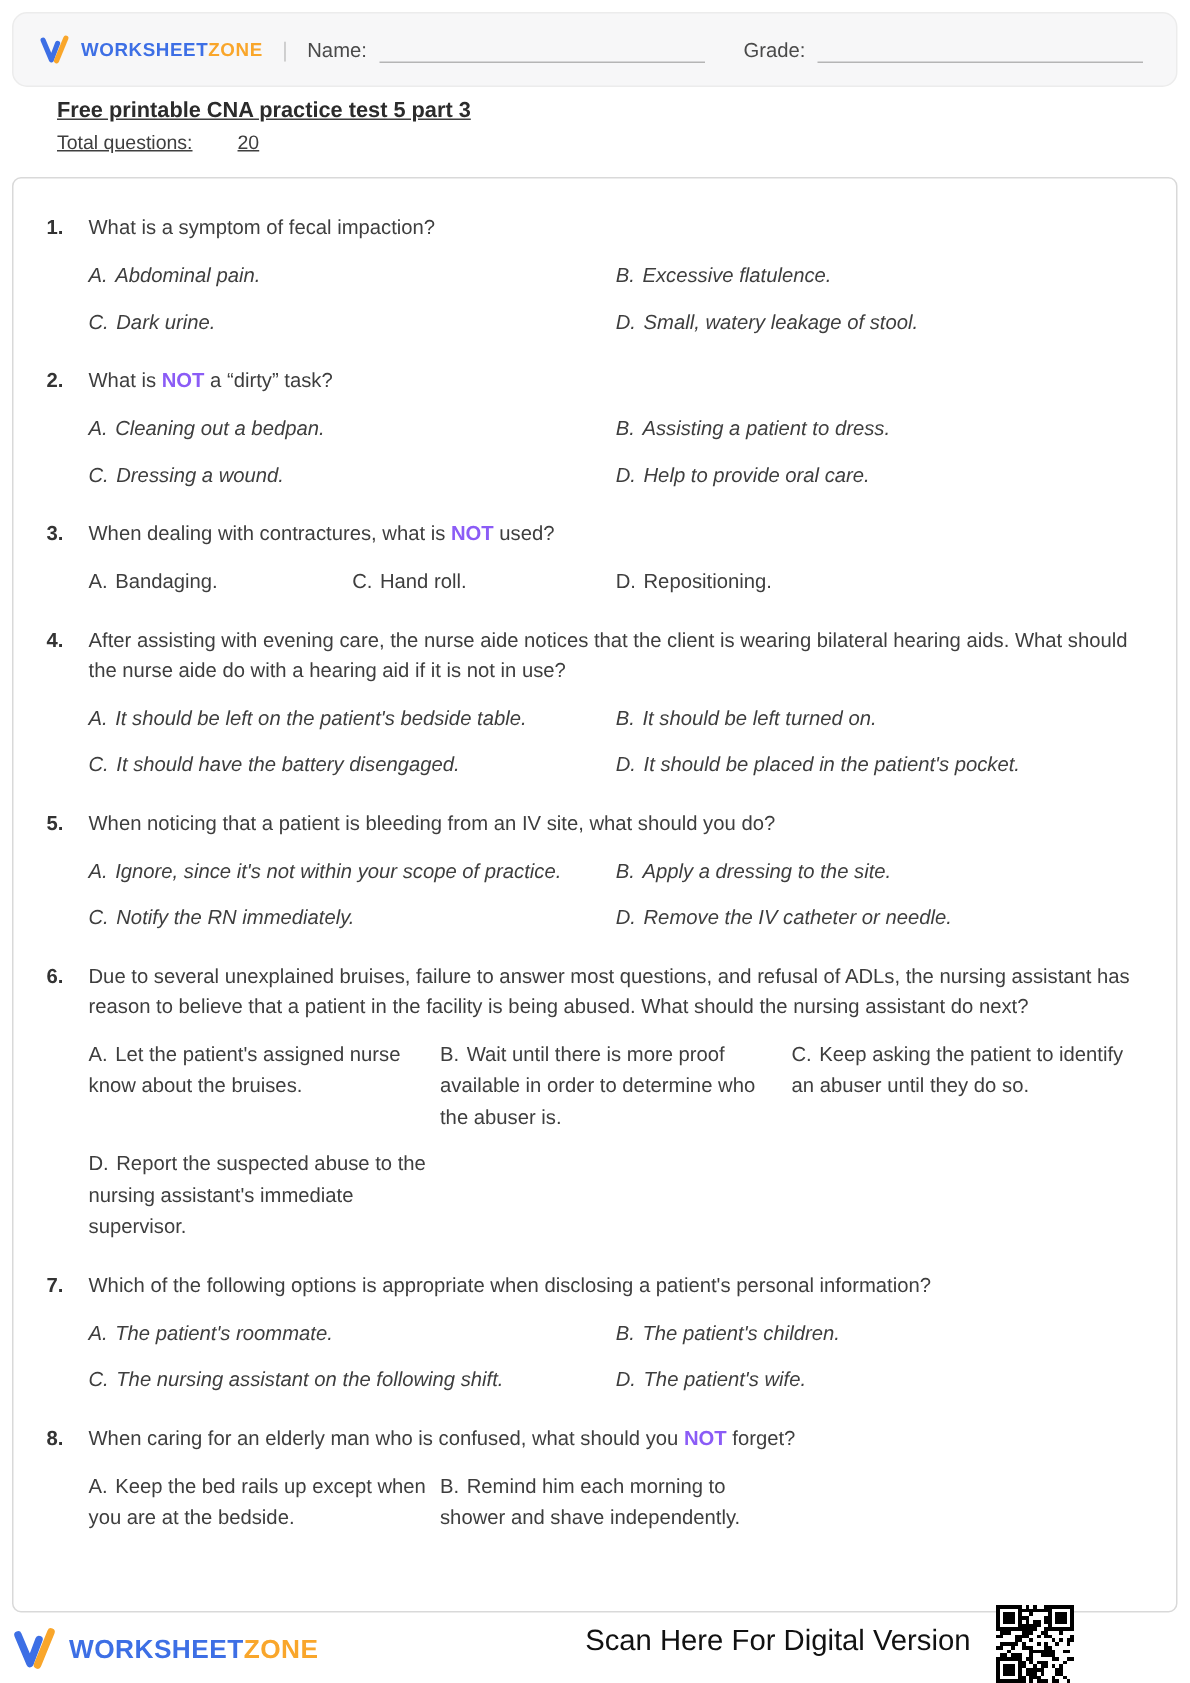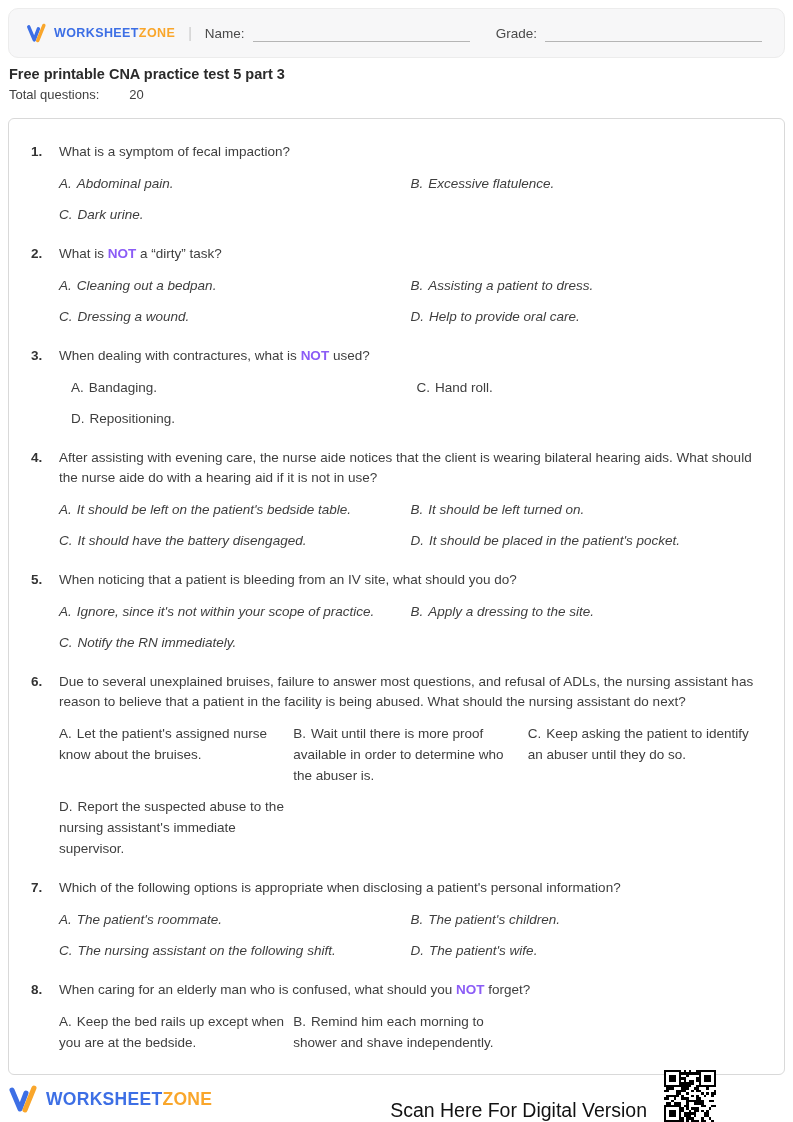--- a/index.html
+++ b/index.html
@@ -24,45 +24,45 @@
   .logo-text .w1{color:var(--brand-blue);}
   .logo-text .w2{color:var(--brand-orange);}
   .divider{color:#C9C9C9;margin:0 13px;font-size:14px;}
   .field-label{font-size:13.5px;color:#4A4A4A;flex:none;}
   .write-line{border-bottom:1px solid #B5B5B5;height:17px;}
   .name-line{flex:1;margin:0 14px 0 8px;max-width:300px;}
   .grade-label{margin-left:12px;}
   .grade-line{flex:1;margin-left:8px;}
 
   
-  .title-block{position:absolute;left:9px;top:64px;}
+  .title-block{position:absolute;left:38px;top:64px;text-decoration:underline;}
   .sheet-title{font-size:14.5px;font-weight:700;color:#2B2B2B;line-height:21px;}
   .total-row{font-size:13px;color:#3F3F3F;line-height:20px;}
   .total-value{margin-left:30px;}
 
   
   .content-box{position:absolute;left:8px;top:118px;width:777px;height:957px;
     border:1px solid var(--border);border-radius:6px;background:#fff;
     padding:23px 22px 0 22px;overflow:hidden;}
   .question{display:grid;grid-template-columns:20px 1fr;column-gap:8px;margin-bottom:19px;}
   .q-num{font-weight:700;font-size:13.5px;line-height:20px;color:#333;}
   .q-text{font-size:13.5px;line-height:20px;color:#3E3E3E;}
   .q-text b{font-weight:700;color:#8b5cf6;}
   .q-options{display:grid;margin-top:11px;row-gap:10px;}
   .q-options.cols-1{grid-template-columns:1fr 1fr 1fr;}
   .q-options.cols-2{grid-template-columns:1fr 1fr;font-style:italic;}
-  .q-options.cols-4{grid-template-columns:repeat(2,1fr);margin-left:12px;}
+  .q-options.cols-4{grid-template-columns:repeat(4,1fr);}
   .option{font-size:13.5px;line-height:21px;color:#3E3E3E;padding-right:8px;}
   .opt-letter{margin-right:5px;}
 
   
   .footer{position:absolute;left:8px;right:8px;bottom:0;height:46px;
     display:flex;align-items:center;}
   .footer .logo-text{font-size:17.5px;letter-spacing:.3px;}
-  .scan-text{position:absolute;right:66px;bottom:0;font-size:19.5px;color:#111;
+  .scan-text{position:absolute;right:66px;bottom:16px;font-size:19.5px;color:#111;
     font-family:"Liberation Sans",sans-serif;white-space:nowrap;text-align:right;}
   .qr{position:absolute;right:-3px;bottom:0;width:52px;height:52px;background:#fff;}
 </style>
 </head>
 <body>
 
 <div class="page">
 
   <div class="header-card">
     <div class="logo">
@@ -91,20 +91,21 @@
   <div class="content-box">
     <div id="questions">
         <div class="question">
           <div class="q-num">1.</div>
           <div class="q-body">
             <div class="q-text"><span>What is a symptom of fecal impaction?</span></div>
             <div class="q-options cols-2">
               <div class="option"><span class="opt-letter">A.</span><span class="opt-text">Abdominal pain.</span></div>
               <div class="option"><span class="opt-letter">B.</span><span class="opt-text">Excessive flatulence.</span></div>
               <div class="option"><span class="opt-letter">C.</span><span class="opt-text">Dark urine.</span></div>
+              <div class="option"><span class="opt-letter">D.</span><span class="opt-text">Small, watery leakage of stool.</span></div>
             </div>
           </div>
         </div>
         <div class="question">
           <div class="q-num">2.</div>
           <div class="q-body">
             <div class="q-text"><span>What is </span><b>NOT</b><span> a “dirty” task?</span></div>
             <div class="q-options cols-2">
               <div class="option"><span class="opt-letter">A.</span><span class="opt-text">Cleaning out a bedpan.</span></div>
               <div class="option"><span class="opt-letter">B.</span><span class="opt-text">Assisting a patient to dress.</span></div>
@@ -137,20 +138,21 @@
           </div>
         </div>
         <div class="question">
           <div class="q-num">5.</div>
           <div class="q-body">
             <div class="q-text"><span>When noticing that a patient is bleeding from an IV site, what should you do?</span></div>
             <div class="q-options cols-2">
               <div class="option"><span class="opt-letter">A.</span><span class="opt-text">Ignore, since it's not within your scope of practice.</span></div>
               <div class="option"><span class="opt-letter">B.</span><span class="opt-text">Apply a dressing to the site.</span></div>
               <div class="option"><span class="opt-letter">C.</span><span class="opt-text">Notify the RN immediately.</span></div>
+              <div class="option"><span class="opt-letter">D.</span><span class="opt-text">Remove the IV catheter or needle.</span></div>
             </div>
           </div>
         </div>
         <div class="question">
           <div class="q-num">6.</div>
           <div class="q-body">
             <div class="q-text"><span>Due to several unexplained bruises, failure to answer most questions, and refusal of ADLs, the nursing assistant has reason to believe that a patient in the facility is being abused. What should the nursing assistant do next?</span></div>
             <div class="q-options cols-1">
               <div class="option"><span class="opt-letter">A.</span><span class="opt-text">Let the patient's assigned nurse know about the bruises.</span></div>
               <div class="option"><span class="opt-letter">B.</span><span class="opt-text">Wait until there is more proof available in order to determine who the abuser is.</span></div>

